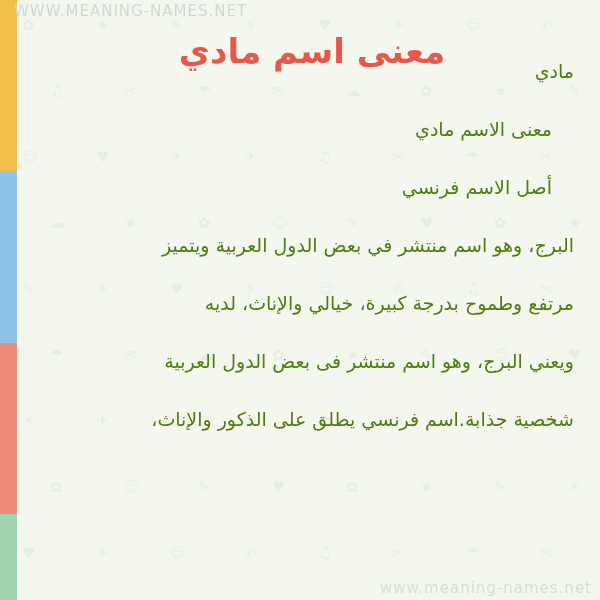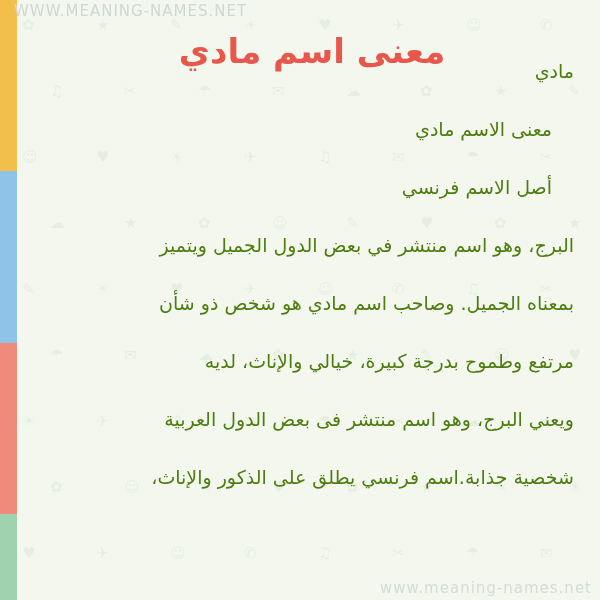--- a/index.html
+++ b/index.html
@@ -210,22 +210,21 @@
 
 
   <div class="watermark-top">WWW.MEANING-NAMES.NET</div>
 
   <h1 class="title" style="color: rgb(232, 87, 75);">معنى اسم مادي</h1>
 
   <div class="content">
       <div class="line">مادي</div>
       <div class="line indent">معنى الاسم مادي</div>
       <div class="line indent">أصل الاسم فرنسي</div>
-      <div class="line">البرج، وهو اسم منتشر في بعض الدول الجميل ويتميز</div>
-      <div class="line">بمعناه الجميل. وصاحب اسم مادي هو شخص ذو شأن</div>
+      <div class="line">البرج، وهو اسم منتشر في بعض الدول العربية ويتميز</div>
       <div class="line">مرتفع وطموح بدرجة كبيرة، خيالي والإناث، لديه</div>
       <div class="line">ويعني البرج، وهو اسم منتشر فى بعض الدول العربية</div>
       <div class="line">شخصية جذابة.اسم فرنسي يطلق على الذكور والإناث،</div>
     </div>
 
   <div class="watermark-bottom">www.meaning-names.net</div>
 
 </div>
 
 </body></html>

